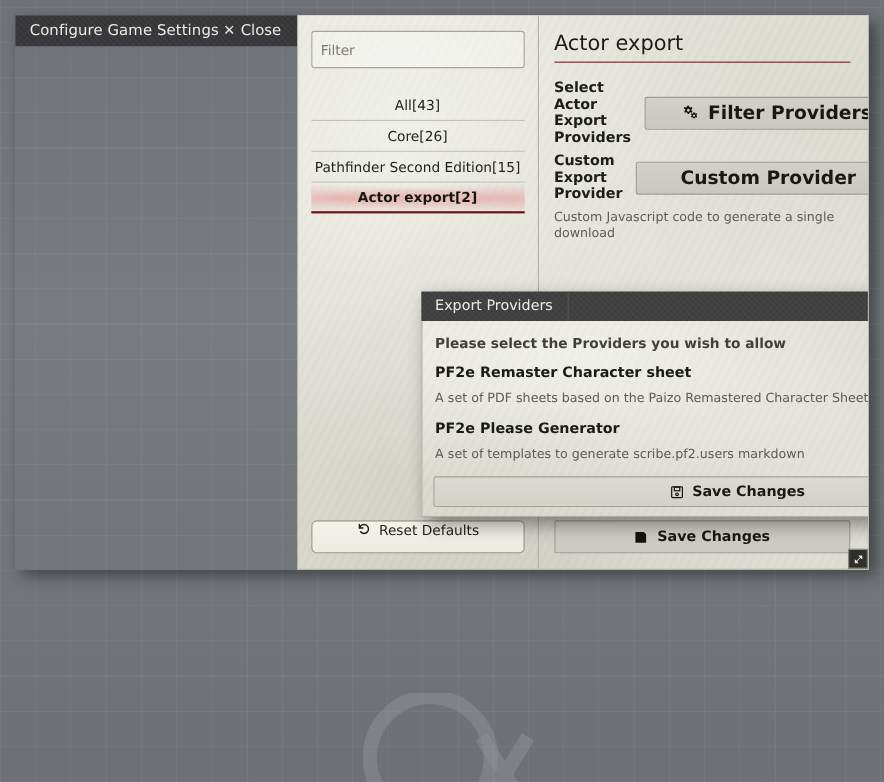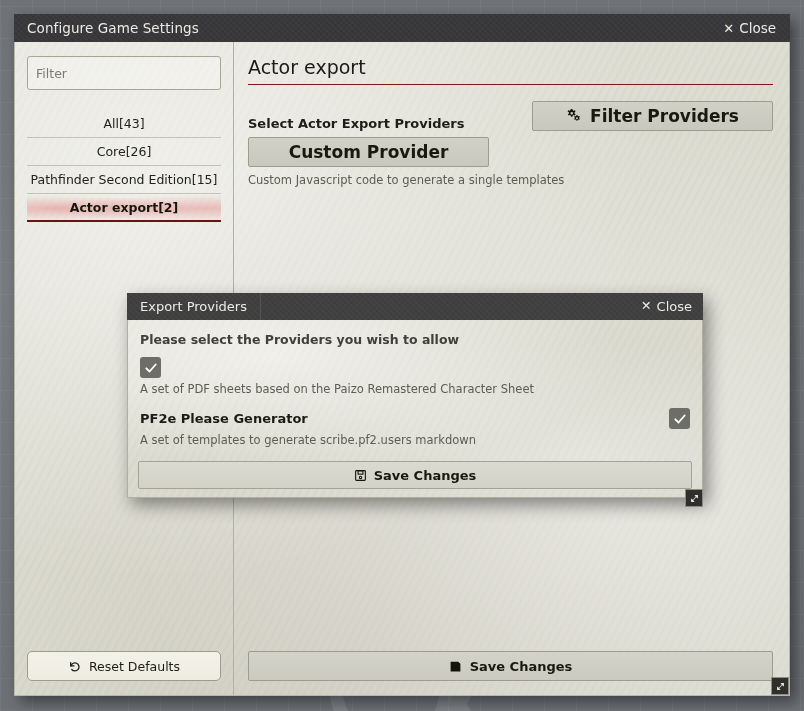--- a/index.html
+++ b/index.html
@@ -24,23 +24,23 @@
     left: 330px; top: 630px;
     width: 220px; height: 120px;
     opacity: 0.20;
     pointer-events: none;
   }
 
   
   .app-window {
     position: absolute;
     left: 14px; top: 14px;
-    width: 776px; height: 682px;
+    width: 776px; height: 504px;
     box-shadow: 6px 6px 14px rgba(0,0,0,0.45);
-    display: flex; flex-direction: column;
+    display: flex; flex-direction: row;
   }
 
   .titlebar {
     height: 28px;
     flex: 0 0 28px;
     background-color: #38383a;
     background-image:
       repeating-linear-gradient(45deg, rgba(255,255,255,0.022) 0 2px, transparent 2px 4px),
       repeating-linear-gradient(-45deg, rgba(0,0,0,0.05) 0 2px, transparent 2px 4px);
     display: flex; align-items: center;
@@ -131,21 +131,21 @@
   }
   .reset-btn {
     width: 100%;
     height: 30px;
     border: 1px solid #9d9c90;
     border-radius: 5px;
     background: linear-gradient(180deg, #f3f2e9 0%, #eeece2 100%);
     font-family: inherit;
     font-size: 12.5px;
     color: #1d1d19;
-    display: flex; align-items: center; justify-content: center; gap: 8px;
+    display: flex; align-items: flex-start; justify-content: center; gap: 8px;
     cursor: pointer;
   }
 
   
   .content {
     flex: 1 1 auto;
     padding: 14px 16px 0 14px;
     display: flex; flex-direction: column;
     min-width: 0;
   }
@@ -153,21 +153,21 @@
   .section-title {
     font-size: 19px;
     color: #1b1b17;
     font-weight: normal;
     padding-bottom: 6px;
     border-bottom: 1px solid #7d1a18;
     margin-bottom: 16px;
   }
 
   .setting-row {
-    display: flex; align-items: flex-end;
+    display: flex; align-items: center;
     gap: 12px;
     margin-bottom: 6px;
   }
   .setting-label {
     flex: 1 1 auto;
     font-size: 13px;
     font-weight: bold;
     color: #1d1d19;
   }
   .setting-notes {
@@ -381,25 +381,26 @@
             <svg width="16" height="16" viewBox="0 0 24 24" fill="#14140d">
               <path d="M9.6 1.6l.5 1.9c.5.15.97.37 1.4.65l1.85-.67.95 1.65-1.37 1.36c.05.27.08.54.08.82s-.03.55-.08.82l1.37 1.36-.95 1.65-1.85-.67c-.43.28-.9.5-1.4.65l-.5 1.9h-1.9l-.5-1.9c-.5-.15-.97-.37-1.4-.65l-1.85.67-.95-1.65 1.37-1.36a4.8 4.8 0 010-1.64L2.4 5.13l.95-1.65 1.85.67c.43-.28.9-.5 1.4-.65l.5-1.9zm-.95 4.3a1.95 1.95 0 100 3.9 1.95 1.95 0 000-3.9z"></path>
               <path d="M17.2 10.5l.38 1.45c.38.12.73.28 1.05.49l1.4-.5.72 1.24-1.04 1.03c.04.2.06.41.06.62s-.02.42-.06.62l1.04 1.03-.72 1.24-1.4-.5c-.32.21-.67.37-1.05.49l-.38 1.45h-1.43l-.38-1.45a4 4 0 01-1.05-.49l-1.4.5-.72-1.24 1.04-1.03a3.6 3.6 0 010-1.24l-1.04-1.03.72-1.24 1.4.5c.32-.21.67-.37 1.05-.49l.38-1.45zm-.72 3.25a1.47 1.47 0 100 2.94 1.47 1.47 0 000-2.94z"></path>
             </svg>
           </span>
           <span>Filter Providers</span>
         </button>
       </div>
 
       <div class="setting-row">
+        <span class="setting-label">Custom Export Provider</span>
         <button class="gray-btn">
           <span>Custom Provider</span>
         </button>
       </div>
-      <div class="setting-notes">Custom Javascript code to generate a single templates</div>
+      <div class="setting-notes">Custom Javascript code to generate a single download</div>
 
       <div class="content-bottom">
         <button class="save-btn-wide">
           <span class="ico">
             <svg width="13" height="13" viewBox="0 0 24 24" fill="#14140d">
               <path d="M3 3h14l4 4v14H3V3zm4 0h8v6H7V3zm-1 12h12v6H6v-6z"></path>
             </svg>
           </span>
           <span>Save Changes</span>
         </button>
@@ -413,20 +414,21 @@
         <span class="dlg-close">
           <span class="x ico">✕</span>
           <span>Close</span>
         </span>
       </div>
 
       <div class="dlg-body">
         <div class="dlg-intro">Please select the Providers you wish to allow</div>
 
         <div class="prov-row">
+          <span class="prov-name">PF2e Remaster Character sheet</span>
           <span class="checkbox">
             <svg width="14" height="14" viewBox="0 0 24 24" fill="none" stroke="#ffffff" stroke-width="3.2" stroke-linecap="round" stroke-linejoin="round">
               <path d="M4 12.5 L9.5 18 L20 6"></path>
             </svg>
           </span>
         </div>
         <div class="prov-desc">A set of PDF sheets based on the Paizo Remastered Character Sheet</div>
 
         <div class="prov-row">
           <span class="prov-name">PF2e Please Generator</span>

